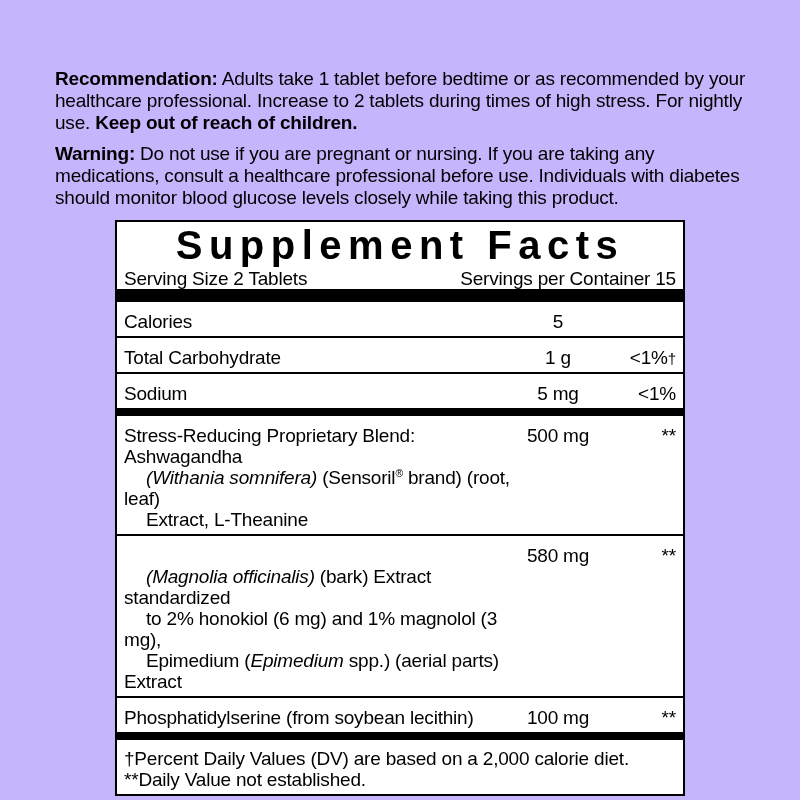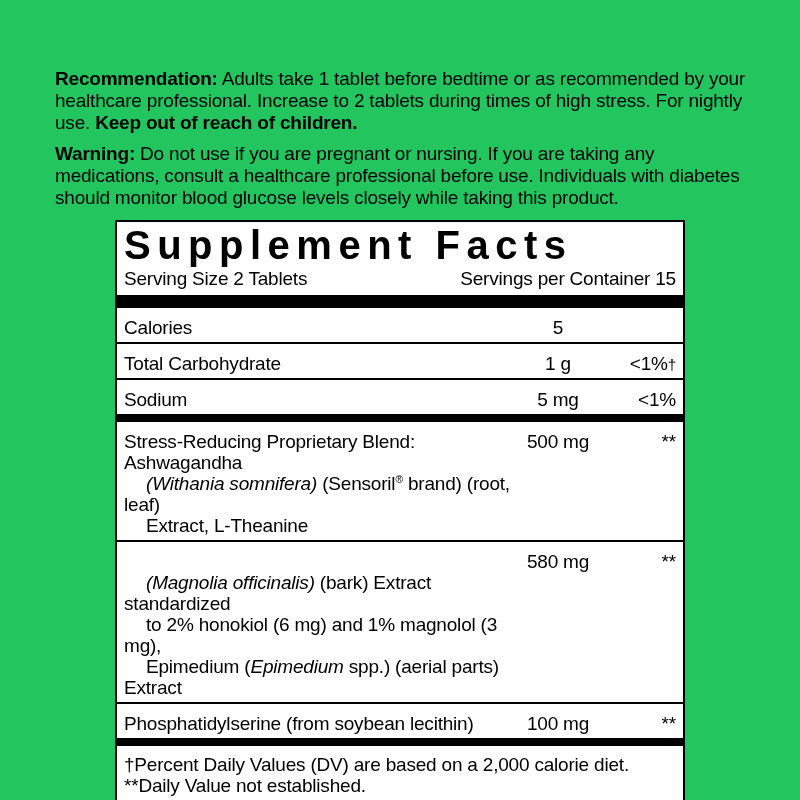--- a/index.html
+++ b/index.html
@@ -6,21 +6,21 @@
     margin: 0;
     padding: 0;
     background: #ffffff;
     color: #000000;
     font-family: "Liberation Sans", sans-serif;
   }
   .page {
     position: relative;
     width: 800px;
     height: 800px;
-    background: #22c55e;
+    background: #c4b5fd;
     overflow: hidden;
   }
   
   .intro {
     margin: 0 50px 9px 55px;
     width: 697px;
     font-size: 19px;
     line-height: 22px;
     letter-spacing: -0.2px;
   }
@@ -36,28 +36,29 @@
     background: #ffffff;
   }
   .px { padding-left: 7px; padding-right: 7px; }
   .facts-title {
     font-weight: bold;
     font-size: 40px;
     line-height: 44px;
     letter-spacing: 6.5px;
     white-space: nowrap;
     padding-top: 1px;
+    text-align: center;
   }
   .serving-row {
     display: flex;
     justify-content: space-between;
     font-size: 19px;
     line-height: 21px;
     padding-top: 1px;
-    padding-bottom: 6px;
+    padding-bottom: 0;
     letter-spacing: -0.2px;
   }
   .bar-thick { height: 8px; background: #000000; }
   .bar-mid   { height: 5px; background: #000000; }
   .rule      { height: 2px; background: #000000; }
   .hdr-row {
     display: flex;
     justify-content: space-between;
     font-weight: bold;
     font-size: 19px;

